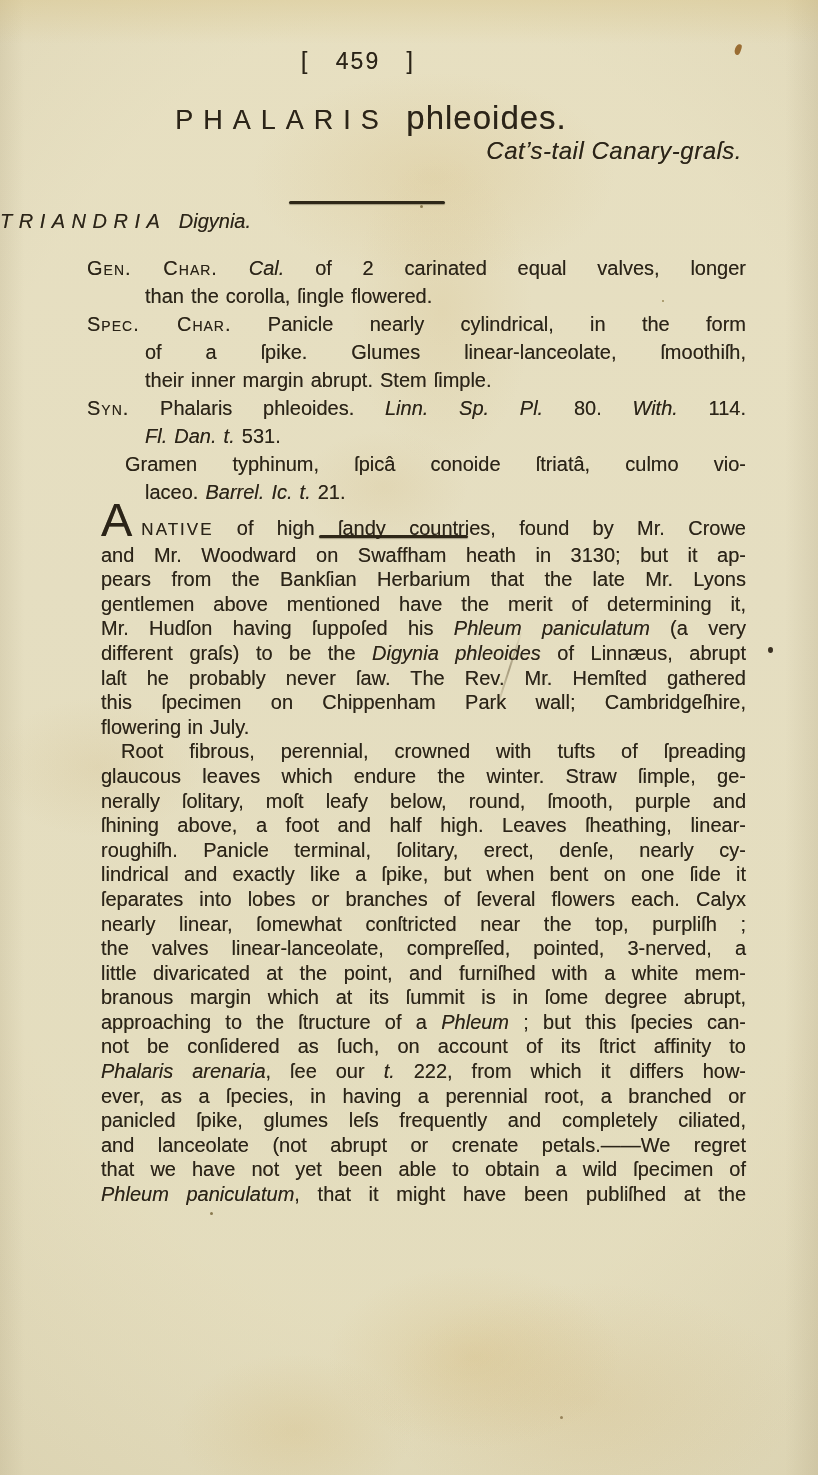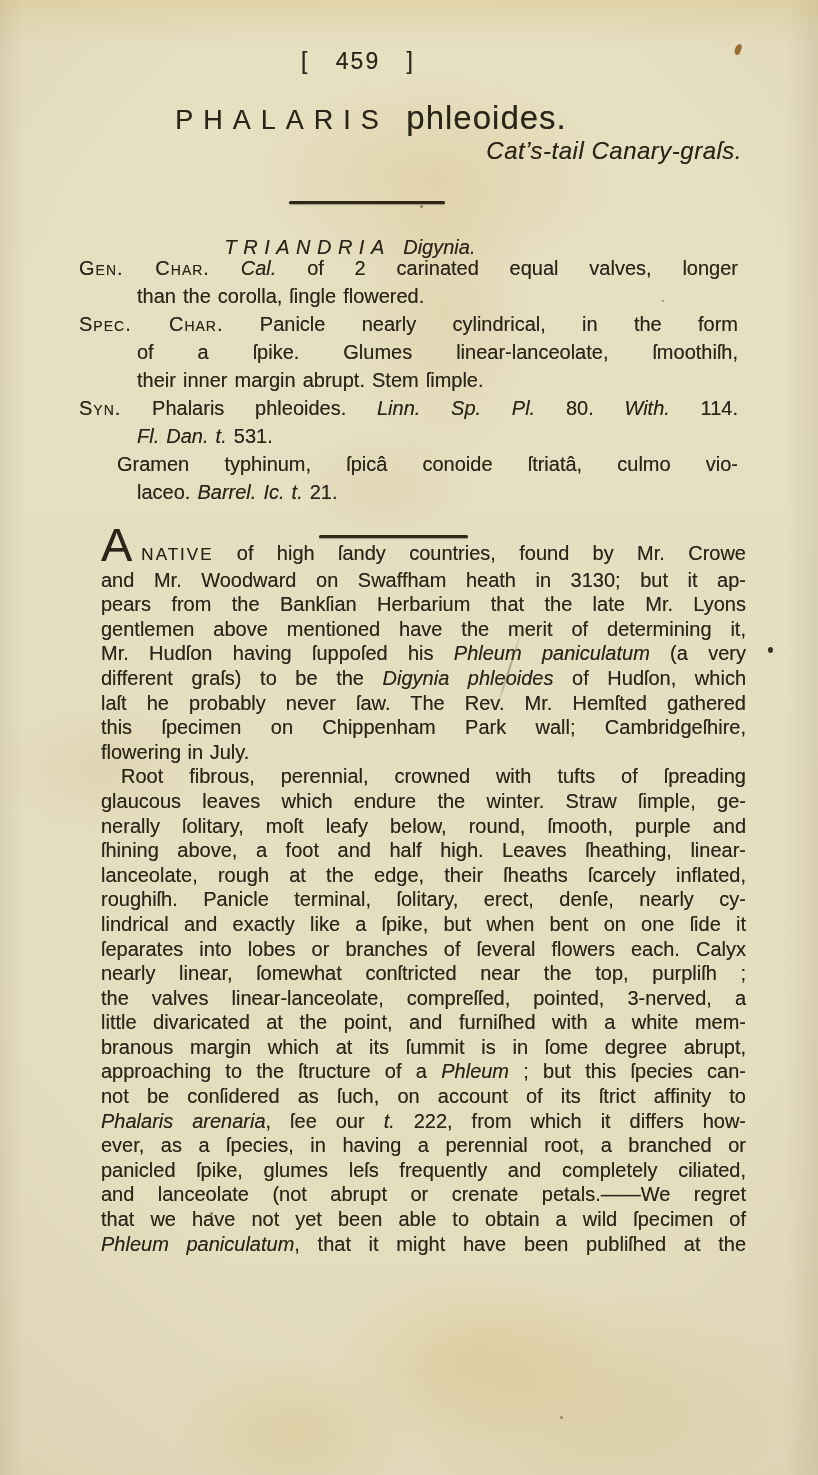--- a/index.html
+++ b/index.html
@@ -25,26 +25,26 @@
     font-size:23px;word-spacing:18px;letter-spacing:2px;}
   .title{position:absolute;top:99px;left:0;width:742px;text-align:center;font-size:27px;white-space:nowrap;}
   .genus{letter-spacing:10px;}
   .species{margin-left:10px;font-size:33px;letter-spacing:1px;}
   .subtitle{position:absolute;top:137px;left:0;width:742px;text-align:right;
     font-style:italic;font-size:24px;letter-spacing:.5px;}
   .rule{position:absolute;height:3px;background:#2e2718;border-radius:2px;
     box-shadow:0 1px 1px rgba(46,39,24,.35);}
   .rule1{left:289px;top:201px;width:156px;}
   .rule2{left:319px;top:535px;width:149px;}
-  .classif{position:absolute;top:236px;left:0;width:700px;text-align:center;font-style:italic;}
+  .classif{position:absolute;top:210px;left:0;width:700px;font-style:italic;}
   .cl1{font-size:20px;letter-spacing:6.5px;}
   .cl2{font-size:20px;margin-left:8px;}
-  #characters{position:absolute;top:254px;left:79px;width:659px;
+  #characters{position:absolute;top:254px;left:87px;width:659px;
     font-size:20px;line-height:28px;word-spacing:1.5px;}
-  #bodytext{position:absolute;top:541px;left:101px;width:645px;
+  #bodytext{position:absolute;top:516px;left:101px;width:645px;
     font-size:20px;line-height:24.6px;word-spacing:1px;}
   .line{text-align:justify;text-align-last:justify;}
   .line.last{text-align-last:left;}
   .sc{font-variant:small-caps;letter-spacing:1px;}
   .it{font-style:italic;}
   .caps{font-size:17px;letter-spacing:2px;}
   .initial{font-size:47px;line-height:0;margin-right:9px;position:relative;top:1px;}
   .speck{position:absolute;border-radius:50%;}
   .sp1{left:735px;top:44px;width:6px;height:11px;background:#9a6d33;
     border-radius:60% 40% 50% 60%;transform:rotate(18deg);}
@@ -99,31 +99,30 @@
 
   <div class="rule rule2"></div>
 
   <div id="bodytext">
       <div>
         <div class="line"><span class="initial">A</span><span class="caps">NATIVE</span><span> of high ſandy countries,  found by Mr. Crowe</span></div>
         <div class="line"><span>and Mr. Woodward on Swaffham heath in 3130; but it ap-</span></div>
         <div class="line"><span>pears from the Bankſian Herbarium that the late Mr. Lyons</span></div>
         <div class="line"><span>gentlemen above mentioned have the merit of determining it,</span></div>
         <div class="line"><span>Mr. Hudſon having ſuppoſed his </span><span class="it">Phleum paniculatum</span><span> (a very</span></div>
-        <div class="line"><span>different graſs) to be the </span><span class="it">Digynia phleoides</span><span> of Hudſon, which</span></div>
+        <div class="line"><span>different graſs) to be the </span><span class="it">Digynia phleoides</span><span> of Linnæus, abrupt</span></div>
         <div class="line"><span>laſt he probably never ſaw.  The Rev. Mr. Hemſted gathered</span></div>
         <div class="line"><span>this ſpecimen on Chippenham Park wall; Cambridgeſhire,</span></div>
         <div class="line last"><span>flowering in July.</span></div>
       </div>
       <div>
         <div class="line" style="padding-left: 20px;"><span>Root fibrous, perennial, crowned with tufts of ſpreading</span></div>
         <div class="line"><span>glaucous leaves which endure the winter.  Straw ſimple, ge-</span></div>
         <div class="line"><span>nerally ſolitary, moſt leafy below, round, ſmooth, purple and</span></div>
         <div class="line"><span>ſhining above, a foot and half high.  Leaves ſheathing, linear-</span></div>
-        <div class="line"><span>lanceolate, rough at the edge, their ſheaths ſcarcely inflated,</span></div>
         <div class="line"><span>roughiſh.  Panicle terminal, ſolitary, erect, denſe, nearly cy-</span></div>
         <div class="line"><span>lindrical and exactly like a ſpike, but when bent on one ſide it</span></div>
         <div class="line"><span>ſeparates into lobes or branches of ſeveral flowers each. Calyx</span></div>
         <div class="line"><span>nearly linear, ſomewhat conſtricted near the top, purpliſh ;</span></div>
         <div class="line"><span>the valves linear-lanceolate, compreſſed, pointed, 3-nerved, a</span></div>
         <div class="line"><span>little divaricated at the point, and furniſhed with a white mem-</span></div>
         <div class="line"><span>branous margin which at its ſummit is in ſome degree abrupt,</span></div>
         <div class="line"><span>approaching to the ſtructure of a </span><span class="it">Phleum</span><span> ; but this ſpecies can-</span></div>
         <div class="line"><span>not be conſidered as ſuch, on account of its ſtrict affinity to</span></div>
         <div class="line"><span class="it">Phalaris arenaria</span><span>, ſee our </span><span class="it">t.</span><span> 222, from which it differs how-</span></div>

